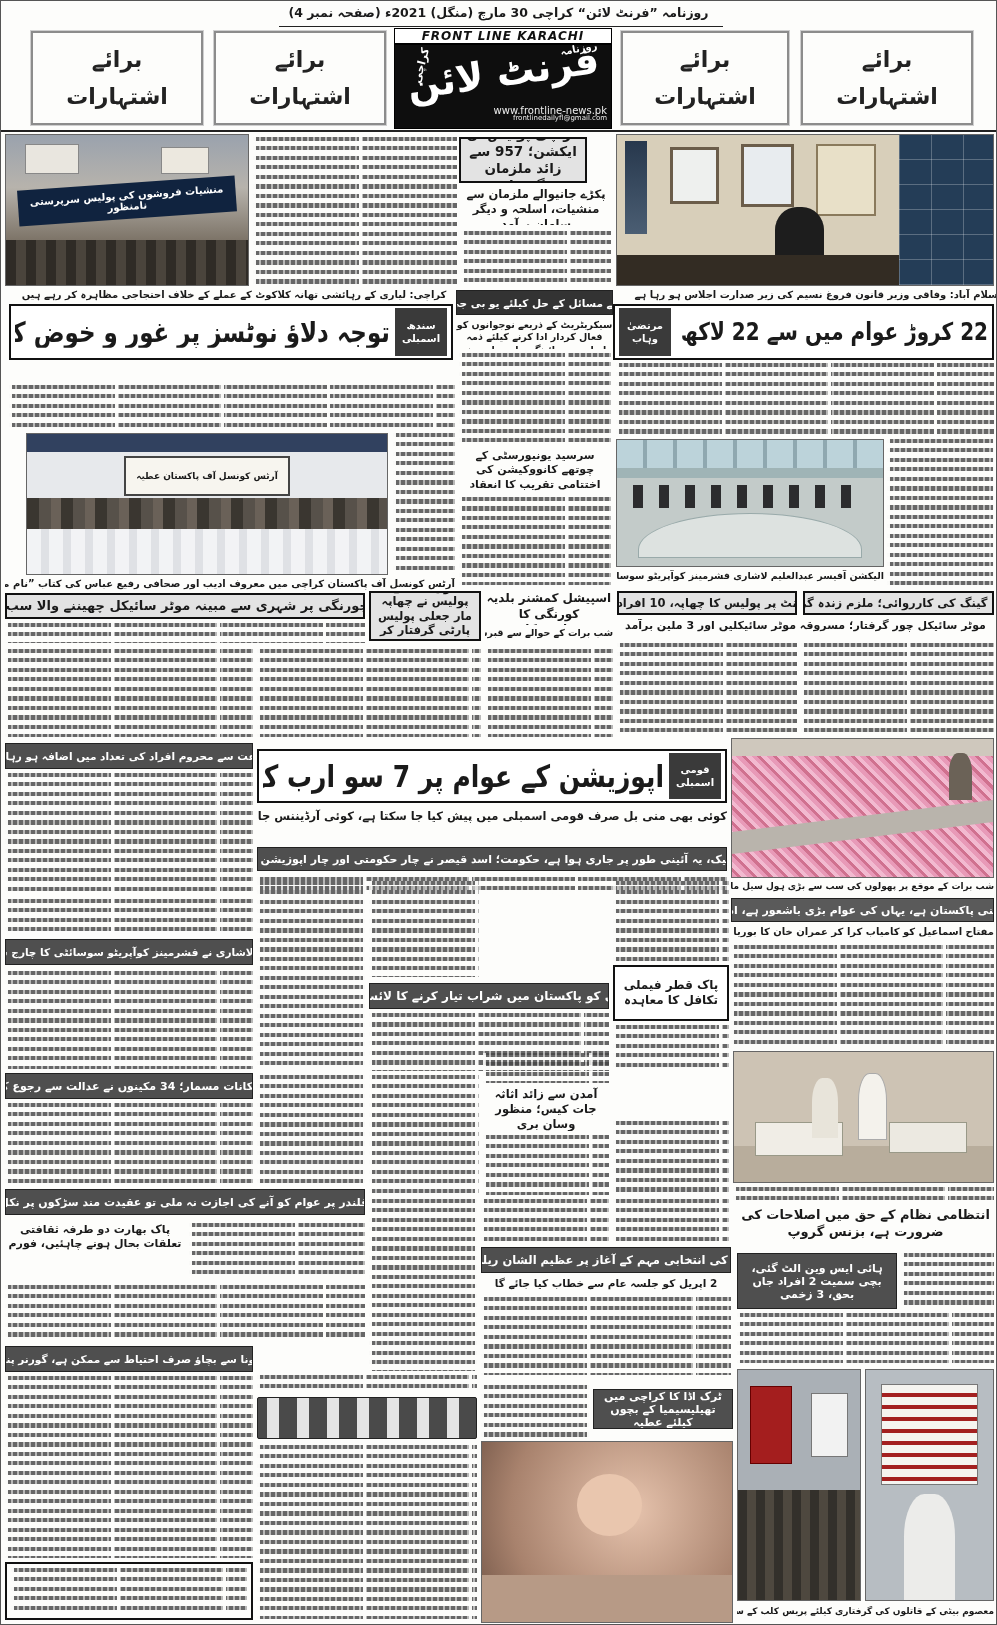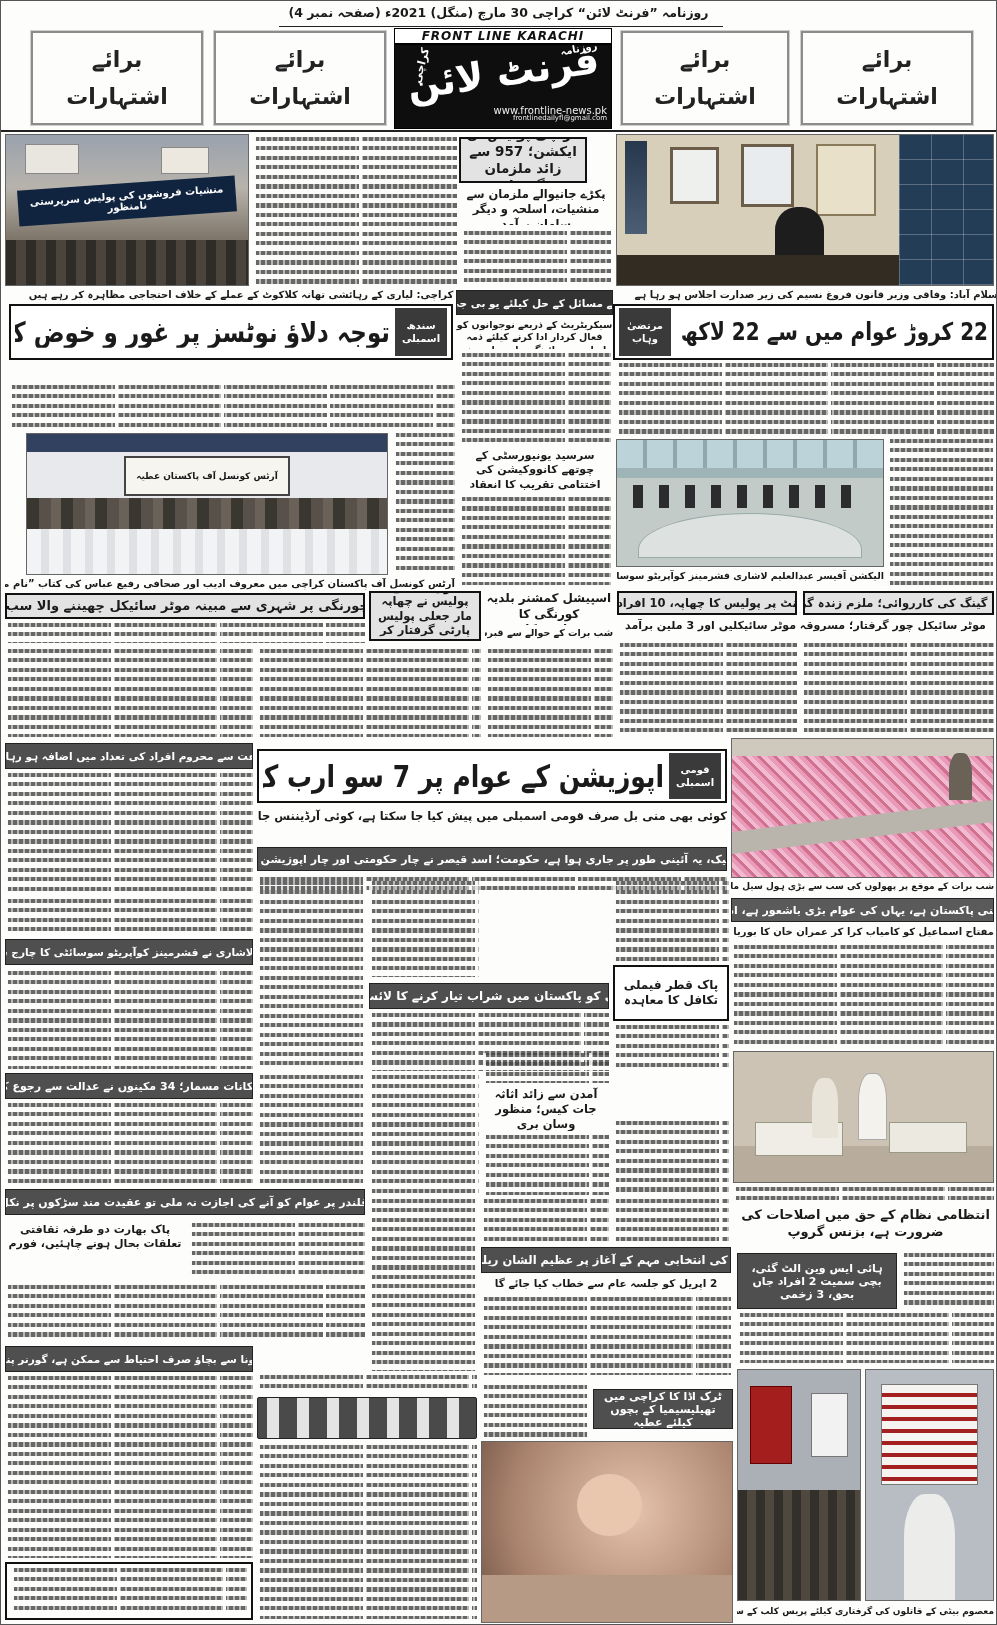--- a/index.html
+++ b/index.html
@@ -83,21 +83,21 @@
   <div class="photo" style="left:615px;top:133px;width:378px;height:152px;background:#d8cfba;">
     <div class="abs" style="left:2%;top:4%;width:6%;height:62%;background:linear-gradient(180deg,#27384d,#4b5e73);"></div>
     <div class="abs" style="left:14%;top:8%;width:13%;height:38%;background:#eef0ee;border:3px solid #6b5d4a;"></div>
     <div class="abs" style="left:33%;top:6%;width:14%;height:42%;background:#e8ecef;border:3px solid #6b5d4a;"></div>
     <div class="abs" style="left:53%;top:6%;width:16%;height:48%;background:#e8e0c8;border:2px solid #8a7a5c;"></div>
     <div class="abs" style="right:0;top:0;width:25%;height:100%;background:#243d57;background-image:repeating-linear-gradient(0deg,rgba(255,255,255,.25) 0 1px,transparent 1px 25px),repeating-linear-gradient(90deg,rgba(255,255,255,.25) 0 1px,transparent 1px 32px);"></div>
     <div class="abs" style="left:42%;bottom:18%;width:13%;height:34%;background:#1d1d1d;border-radius:45% 45% 0 0;"></div>
     <div class="abs" style="left:0;bottom:0;width:75%;height:20%;background:#332c23;"></div>
   </div>
 
-  <div class="cap" style="left:16px;top:288px;width:448px;font-size:10px;">کراچی: لیاری کے رہائشی تھانہ کلاکوٹ کے عملے کے خلاف احتجاجی مظاہرہ کر رہے ہیں</div>
+  <div class="cap" style="left:9px;top:288px;width:448px;font-size:10px;">کراچی: لیاری کے رہائشی تھانہ کلاکوٹ کے عملے کے خلاف احتجاجی مظاہرہ کر رہے ہیں</div>
   <div class="cap" style="left:628px;top:288px;width:378px;font-size:10px;">اسلام آباد: وفاقی وزیر قانون فروغ نسیم کی زیر صدارت اجلاس ہو رہا ہے</div>
 
   <div class="h-rev" style="left:455px;top:289px;width:157px;height:25px;font-size:10.5px;background:#333;">کاروباری برادری کے مسائل کے حل کیلئے یو بی جی سیکریٹریٹ قائم</div>
   <div class="h-plain" style="left:455px;top:318px;width:157px;height:30px;font-size:9.5px;white-space:normal;">سیکریٹریٹ کے ذریعے نوجوانوں کو فعال کردار ادا کرنے کیلئے ذمہ داریاں دی جائینگی، ایس ایم منیر</div>
   <div class="sim" style="left:458px;top:352px;width:152px;height:92px;"></div>
 
   <div class="h-big" style="left:8px;top:303px;width:444px;height:56px;">
     <div class="kicker">سندھ اسمبلی</div>
     <div class="big-txt" style="font-size:23px;">توجہ دلاؤ نوٹسز پر غور و خوض کے دوران ارکان کی عدم دلچسپی</div>
   </div>

